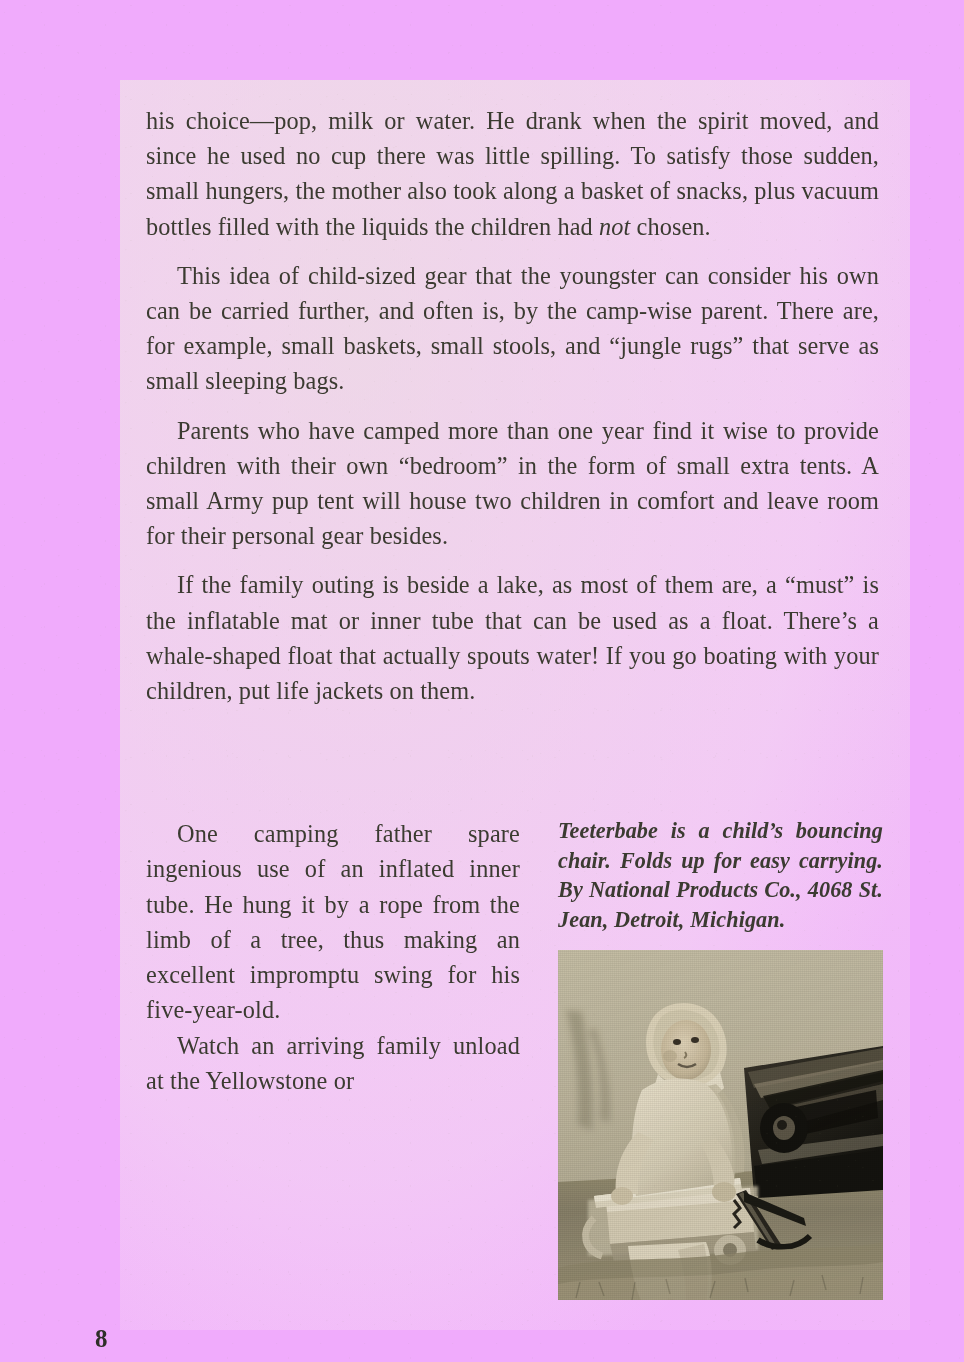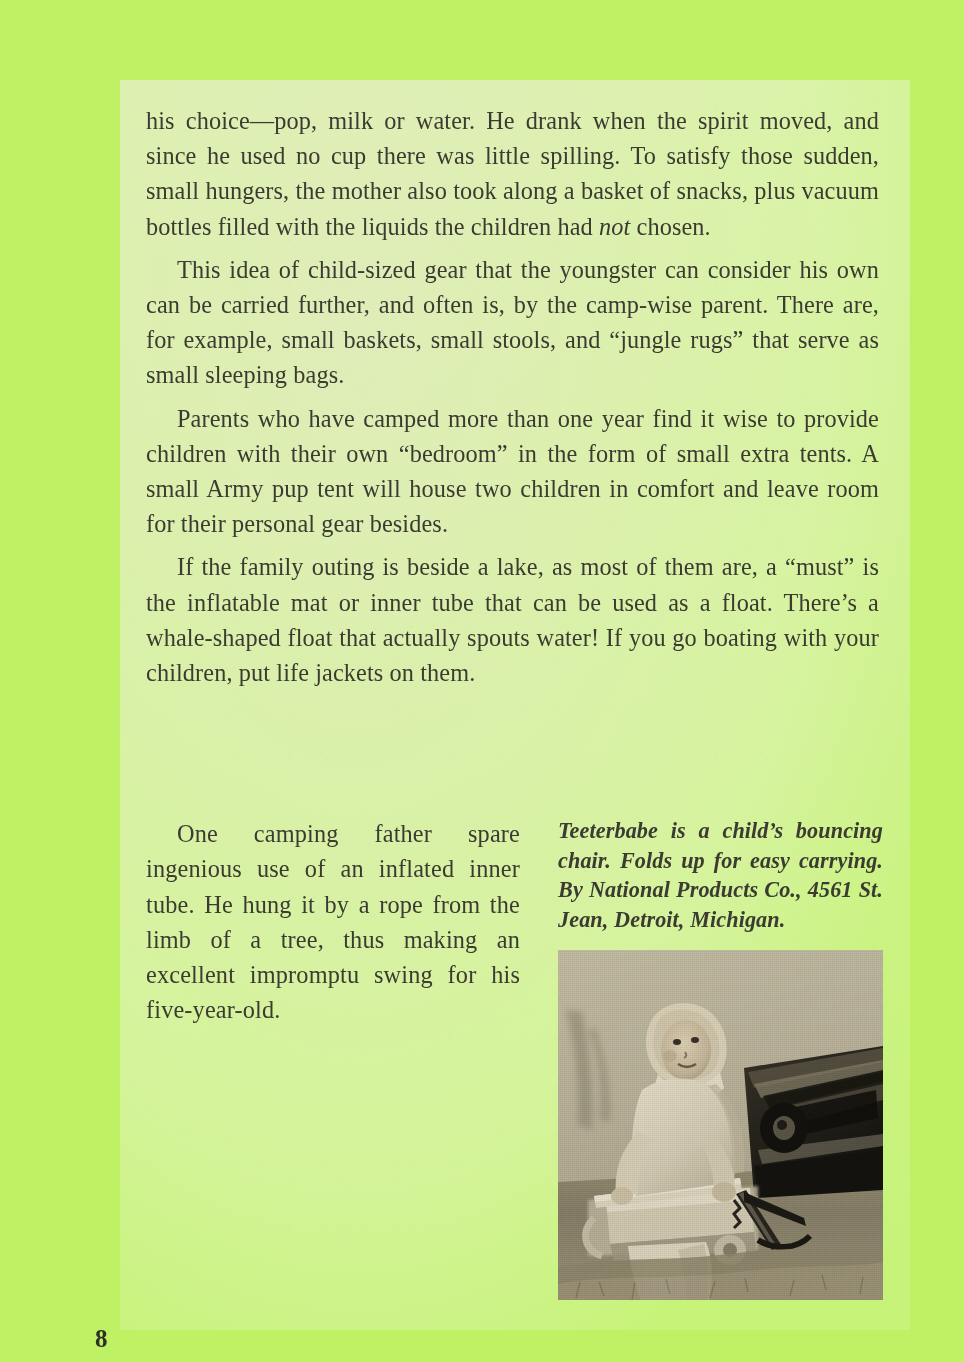--- a/index.html
+++ b/index.html
@@ -12,21 +12,21 @@
     height: 1362px;
     position: relative;
     overflow: hidden;
     font-family: "Liberation Serif", "DejaVu Serif", serif;
   }
 
   
   #page {
     position: absolute;
     inset: 0;
-    background: #bef264;
+    background: #f0abfc;
   }
   
   #paper-tint {
     position: absolute;
     left: 120px;
     top: 80px;
     width: 790px;
     height: 1250px;
     background:
       radial-gradient(ellipse at 30% 20%, rgba(236,233,220,0.55), rgba(246,244,235,0.25) 60%, rgba(255,255,255,0) 80%),
@@ -45,21 +45,21 @@
     margin: 0 0 0 0;
     text-align: justify;
     text-justify: inter-word;
     font-size: 24.3px;
     line-height: 35.2px;
     color: #3b3b31;
     text-indent: 31px;
     letter-spacing: 0.1px;
   }
   .para.first { text-indent: 0; }
-  .para + .para { margin-top: 8px; }
+  .para + .para { margin-top: 14px; }
   .para i { font-style: italic; }
 
   
   #twocol {
     position: absolute;
     left: 146px;
     top: 816px;
     width: 733px;
     height: 500px;
   }
@@ -171,24 +171,25 @@
 
 
     <p class="para">If the family outing is beside a lake, as most of them are, a “must” is the inflatable mat or inner tube that can be used as a float. There’s a whale-shaped float that actually spouts water! If you go boating with your children, put life jackets on them.</p>
 
   </div>
 
   <div id="twocol">
 
     <div id="leftcol">
       <p class="para-narrow">One camping father spare ingenious use of an inflated inner tube. He hung it by a rope from the limb of a tree, thus making an excellent impromptu swing for his five-year-old.</p>
+      <p class="para-narrow">Watch an arriving family unload at the Yellowstone or</p>
     </div>
 
     <div id="rightcol">
-      <p id="caption">Teeterbabe is a child’s bouncing chair. Folds up for easy carrying. By National Products Co., 4561 St. Jean, Detroit, Michigan.</p>
+      <p id="caption">Teeterbabe is a child’s bouncing chair. Folds up for easy carrying. By National Products Co., 4068 St. Jean, Detroit, Michigan.</p>
     </div>
 
     <div id="photo">
       <svg viewBox="0 0 325 350" preserveAspectRatio="xMidYMid slice" aria-hidden="true">
         <defs>
           <linearGradient id="skyGrad" x1="0" y1="0" x2="0.2" y2="1">
             <stop offset="0%" stop-color="#cdc8b4"></stop>
             <stop offset="45%" stop-color="#c3bda8"></stop>
             <stop offset="100%" stop-color="#b2ab94"></stop>
           </linearGradient>

